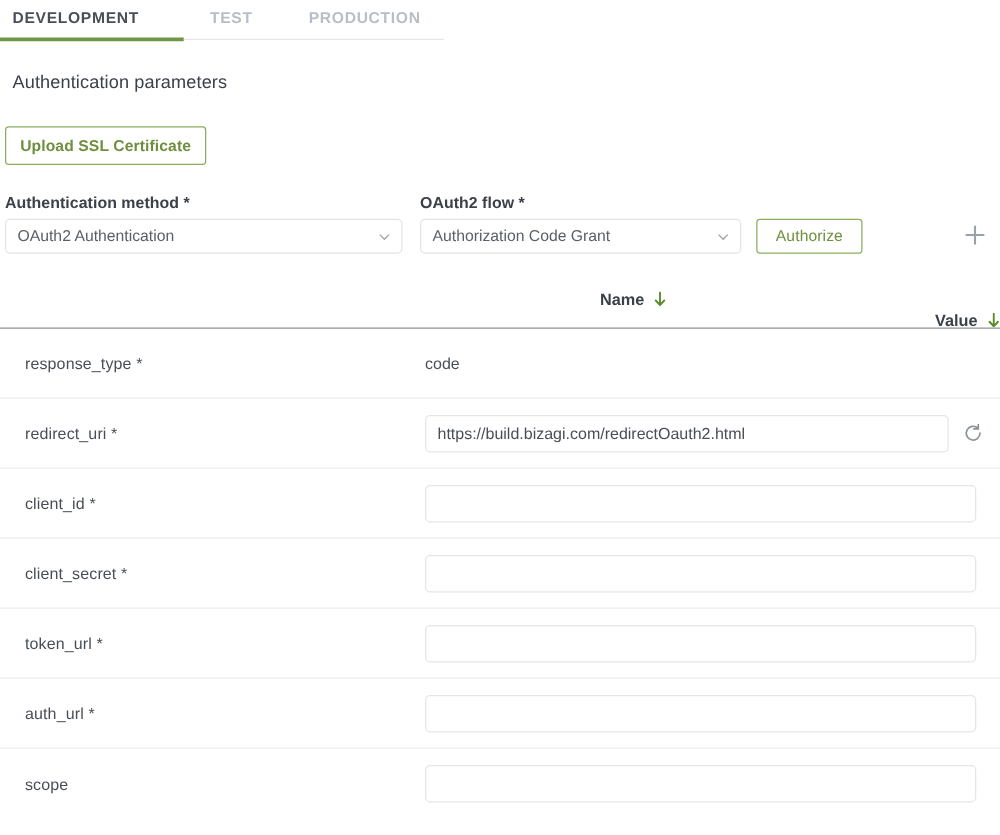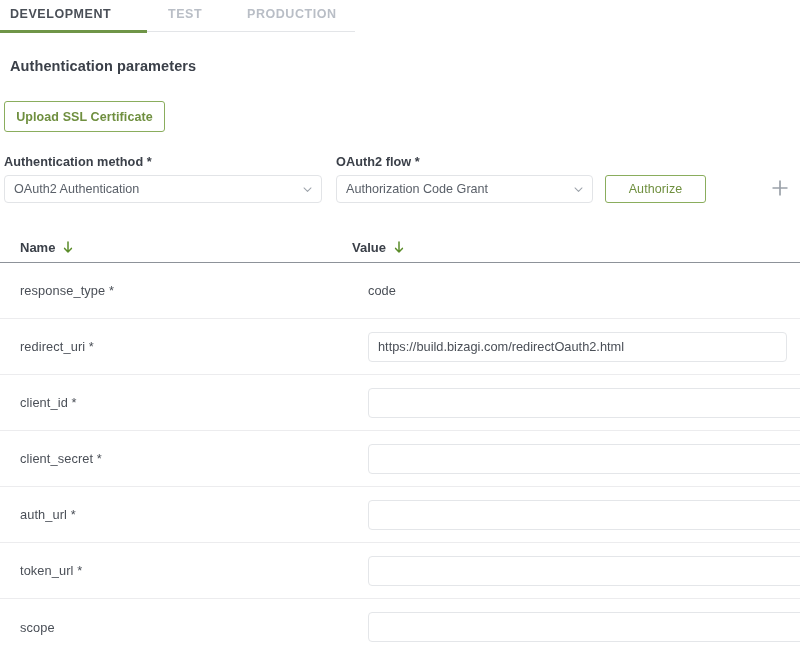--- a/index.html
+++ b/index.html
@@ -23,31 +23,31 @@
   }
   .tab-dev   { color:#4a4f57; margin-left: 10px; width: 137px; }
   .tab-test  { color:#b9bec6; margin-left: 21px; width: 67px; }
   .tab-prod  { color:#b9bec6; margin-left: 12px; width: 113px; }
   .tabline-green { position:absolute; left:0; top:30px; width:147px; height:3px; background:#6f9547; }
   .tabline-grey  { position:absolute; left:147px; top:31px; width:208px; height:1px; background:#e3e5e8; }
 
   
   .section-title {
     position:absolute; left:10px; top:58px;
-    font-size:14.5px; font-weight:700; color:#3b4049; letter-spacing:.1px;
+    font-size:14.5px; font-weight:400; color:#3b4049; letter-spacing:.1px;
   }
 
   
   .btn-outline {
     border:1px solid #8aad5d; border-radius:3px; background:#fff;
     color:#6f8f3f; font-size:12.5px; font-weight:600; letter-spacing:.1px;
     display:inline-flex; align-items:center; justify-content:center; cursor:pointer;
   }
   #upload-ssl { position:absolute; left:4px; top:101px; width:161px; height:31px; }
-  #authorize  { position:absolute; left:605px; top:175px; width:101px; height:28px; font-weight:500; }
+  #authorize  { position:absolute; left:605px; top:175px; width:85px; height:28px; font-weight:500; }
 
   
   .field-label {
     position:absolute; font-size:12.7px; font-weight:700; color:#3b4049; letter-spacing:.05px;
   }
   .req { color:#3b4049; font-weight:700; }
   .select-box {
     position:absolute; height:28px; border:1px solid #e2e4e7; border-radius:4px;
     background:#fff; display:flex; align-items:center; padding:0 8px 0 9px;
     font-size:12.6px; color:#5a6069; cursor:pointer;
@@ -61,42 +61,43 @@
   #lbl-oauth-flow  { left:336px; top:155px; }
   #sel-oauth-flow  { left:336px; top:175px; width:257px;gap:20px; }
 
   .plus-btn {
     position:absolute; left:770px; top:178px; width:20px; height:20px; cursor:pointer;
   }
 
   
   .table { position:absolute; left:0; top:230px; width:800px; }
   .thead {
-    height:33px; display:flex; align-items:center;
+    height:33px; display:flex; align-items:flex-end;
     border-bottom:1.5px solid #8d9299;
+    flex-direction:column;
   }
   .th {
     font-size:13px; font-weight:700; color:#3b4049;
     display:flex; align-items:center; gap:8px; padding-top:2px;
   }
   .th-name  { margin-left:20px; width:320px; }
   .th-value { margin-left:12px; }
   .sort-arrow { display:inline-block; width:10px; height:13px; }
   .sort-arrow svg { display:block; }
 
   .trow {
     position:relative; height:56px; border-bottom:1px solid #ececee;
     display:flex; align-items:center;
   }
   .trow:last-child { border-bottom:none; }
   .cell-name {
     margin-left:20px; width:320px; flex:0 0 320px;
     font-size:12.8px; color:#4a4f57; letter-spacing:.1px;
   }
-  .cell-value { flex:1; display:flex; align-items:flex-start; position:relative;margin-left:28px; }
+  .cell-value { flex:1; display:flex; align-items:center; position:relative; }
   .cell-value .plaintext { font-size:12.8px; color:#4a4f57; padding-left:0px; }
 
   .txt-input {
     height:30px; border:1px solid #e4e6e9; border-radius:4px; background:#fff;
     font-size:12.8px; color:#4a4f57; padding:0 9px;
     font-family:"Liberation Sans", sans-serif; outline:none;
   }
   .txt-input.wide  { width:419px; }
   .txt-input.full  { width:441px; }
   .row-icons { display:flex; align-items:center; gap:10px; margin-left:11px; }
@@ -200,32 +201,32 @@
             <input type="text" class="txt-input full" style="">
           </div>
         </div>
         <div class="trow">
           <div class="cell-name">client_secret *</div>
           <div class="cell-value">
             <input type="text" class="txt-input full" style="">
           </div>
         </div>
         <div class="trow">
+          <div class="cell-name">token_url *</div>
+          <div class="cell-value">
+            <input type="text" class="txt-input full" style="">
+          </div>
+        </div>
+        <div class="trow">
           <div class="cell-name">auth_url *</div>
           <div class="cell-value">
             <input type="text" class="txt-input full" style="">
           </div>
         </div>
         <div class="trow">
-          <div class="cell-name">token_url *</div>
-          <div class="cell-value">
-            <input type="text" class="txt-input full" style="">
-          </div>
-        </div>
-        <div class="trow">
           <div class="cell-name">scope</div>
           <div class="cell-value">
             <input type="text" class="txt-input full" style="">
           </div>
         </div>
       </div>
   </div>
 
 </div>
 

